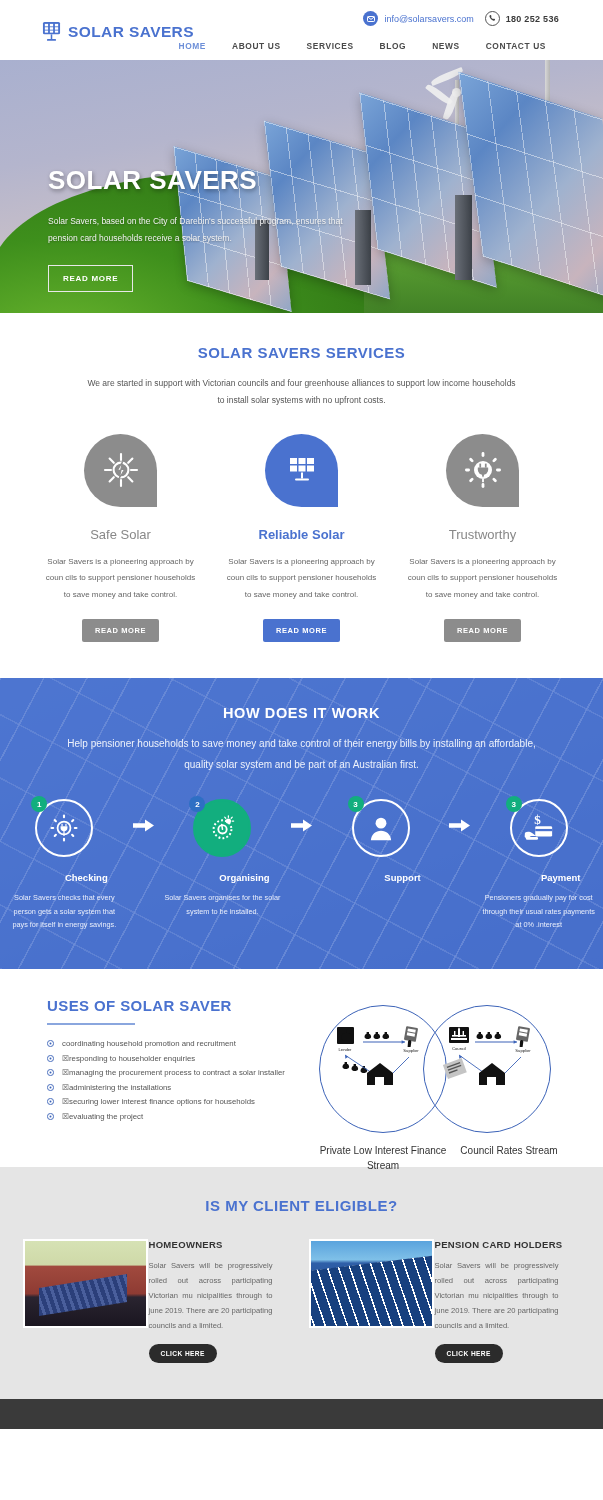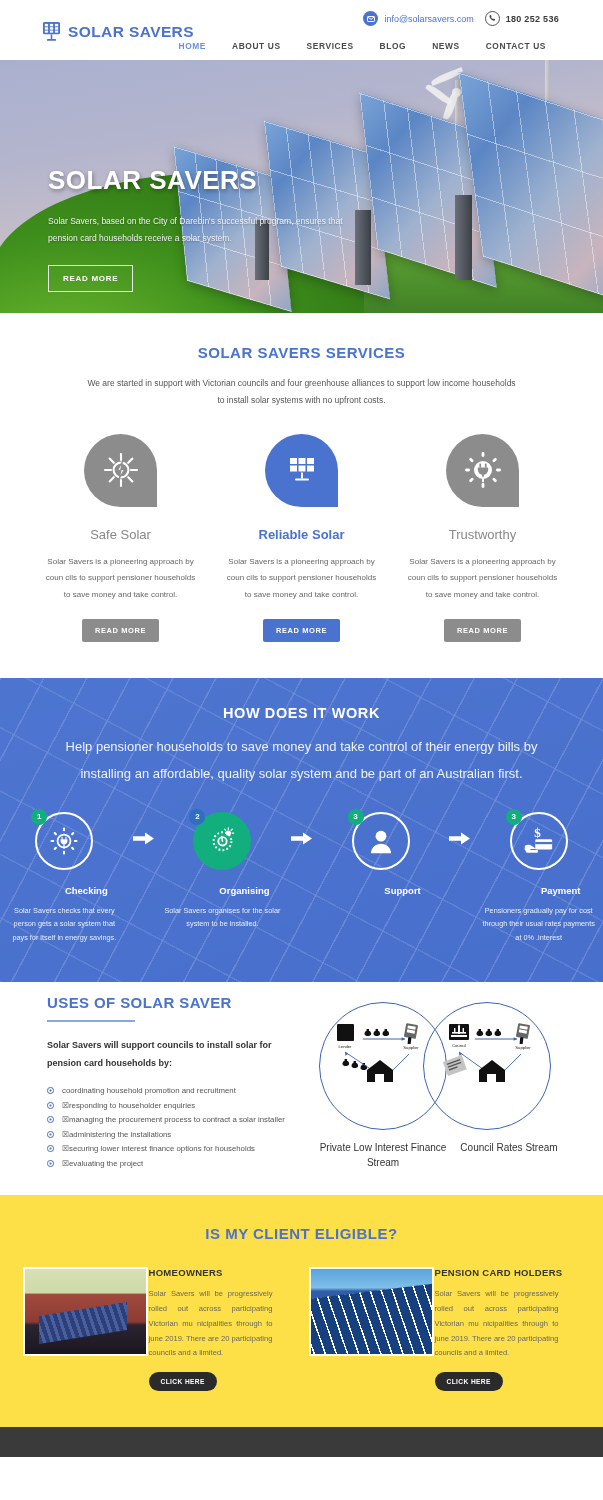--- a/index.html
+++ b/index.html
@@ -83,56 +83,56 @@
 
   
   .how { position:relative; background:#4a72cf; padding:27px 0 38px; overflow:hidden; text-align:center; }
   .how-bg { position:absolute; inset:0; opacity:.20;
     background:
       repeating-linear-gradient(118deg, rgba(255,255,255,.75) 0 1.5px, transparent 1.5px 38px),
       repeating-linear-gradient(28deg, rgba(255,255,255,.55) 0 1.5px, transparent 1.5px 56px),
       linear-gradient(160deg,#5b84d8,#3b63bd); }
   .how-inner { position:relative; z-index:2; }
   .how-title { font-size:14.5px; font-weight:bold; color:#fff; letter-spacing:0.6px; }
-  .how-sub { margin:12px auto 16px; width:482px; font-size:13px; color:#eef2fb; line-height:2.1; }
+  .how-sub { margin:12px auto 16px; width:482px; font-size:10px; color:#eef2fb; line-height:2.1; }
   .steps { margin-top:24px; display:flex; justify-content:center; }
   .step { width:131px; position:relative; }
   .ring-wrap { position:relative; width:58px; height:58px; margin:0 auto; }
   .ring { width:58px; height:58px; border-radius:50%; border:2px solid #fff;
     display:flex; align-items:center; justify-content:center; }
   .ring.fill { background:#12ae7e; border-color:#12ae7e; }
   .badge { position:absolute; left:-4px; top:-3px; width:16px; height:16px; border-radius:50%;
     background:#12ae7e; color:#fff; font-size:8px; font-weight:bold;
     display:flex; align-items:center; justify-content:center; }
   .badge.blue { background:#2e6fc4; }
   .step-name { margin-top:15px; font-size:9.5px; font-weight:bold; color:#fff;padding-left:44px; }
   .step-desc { margin:8px auto 0; width:118px; font-size:7.3px; color:#e9eefb; line-height:1.85; }
   .arrow { width:30px; display:flex; align-items:flex-start; justify-content:center; padding-top:19px; }
 
   
-  .uses { padding:12px 0 22px; background:#fff; display:flex; }
+  .uses { padding:28px 0 22px; background:#fff; display:flex; }
   .uses-left { width:305px; padding-left:47px; }
   .uses-title { font-size:15px; font-weight:bold; color:#4a72cf; letter-spacing:0.4px; }
   .uses-rule { margin-top:9px; width:88px; height:2px; background:#8aa6de; }
   .uses-lead { margin-top:15px; font-size:9px; font-weight:bold; color:#333; line-height:1.95; width:232px; }
   .uses-list { margin-top:14px; list-style:none; }
   .uses-list li { display:flex; align-items:flex-start; gap:8px; margin-bottom:5.5px; font-size:7.8px; color:#555; }
   .bullet { flex:0 0 auto; width:7px; height:7px; margin-top:1px; }
   .uses-right { flex:1; position:relative; padding-top:8px; }
   .venn { position:relative; width:252px; height:140px; margin-left:14px; }
   .vcircle { position:absolute; top:0; width:128px; height:128px; border-radius:50%; border:1.2px solid #3c63b8; }
   .vc-left { left:0; }
   .vc-right { left:104px; }
   .venn-caps { position:absolute; top:138px; left:0; width:252px; display:flex; }
   .venn-cap { font-size:10px; color:#333; line-height:1.5; text-align:center; }
   .venn-cap.l { width:128px; }
   .venn-cap.r { width:124px; }
 
   
-  .eligible { background:#fde047; padding:30px 0 36px; text-align:center; }
+  .eligible { background:#e5e5e5; padding:30px 0 36px; text-align:center; }
   .el-sub { margin:14px auto 0; width:460px; font-size:8.3px; color:#555; line-height:2.05; }
   .el-rows { margin-top:25px; display:flex; justify-content:center; gap:14px; }
   .el-card { display:flex; gap:1px; width:272px; text-align:left; }
   .el-thumb { width:125px; height:89px; flex:0 0 auto; border:2px solid #fff; position:relative; overflow:hidden; }
   .el-thumb.a { background:linear-gradient(to bottom,#d6e2b4 0%,#cfd9a8 28%,#a14a3e 30%,#8e3b33 62%,#2a2430 66%,#1a1620 100%); }
   .el-thumb.a:after { content:""; position:absolute; left:14px; top:40px; width:88px; height:28px;
     background:repeating-linear-gradient(72deg,#2b3f7a 0 4px,#4a5f9c 4px 7px); transform:skewY(-9deg); }
   .el-thumb.b { background:linear-gradient(to bottom,#5aa3dd 0%,#7fc0e8 22%,#2f5fa8 26%,#27508f 70%,#8a5a34 88%,#6b4526 100%); }
   .el-thumb.b:after { content:""; position:absolute; left:-6px; top:22px; width:140px; height:72px;
     background:repeating-linear-gradient(78deg,#17407f 0 9px,#ffffff 9px 10.5px),
@@ -417,21 +417,20 @@
         </div>
 
       </div>
     </div>
   </section>
 
   <section class="uses">
     <div class="uses-left">
       <h2 class="uses-title">USES OF SOLAR SAVER</h2>
       <div class="uses-rule"></div>
-      <p class="uses-lead">Solar Savers will support councils to install solar for pension card households by:</p>
       <ul class="uses-list">
         <li>
           <span class="bullet">
             <svg width="7" height="7" viewBox="0 0 10 10">
                 <circle cx="5" cy="5" r="4.4" fill="none" stroke="#3c63b8" stroke-width="1.3"></circle>
                 <circle cx="5" cy="5" r="1.4" fill="#3c63b8"></circle>
               </svg>
           </span>
           <span>coordinating household promotion and recruitment</span>
         </li>

